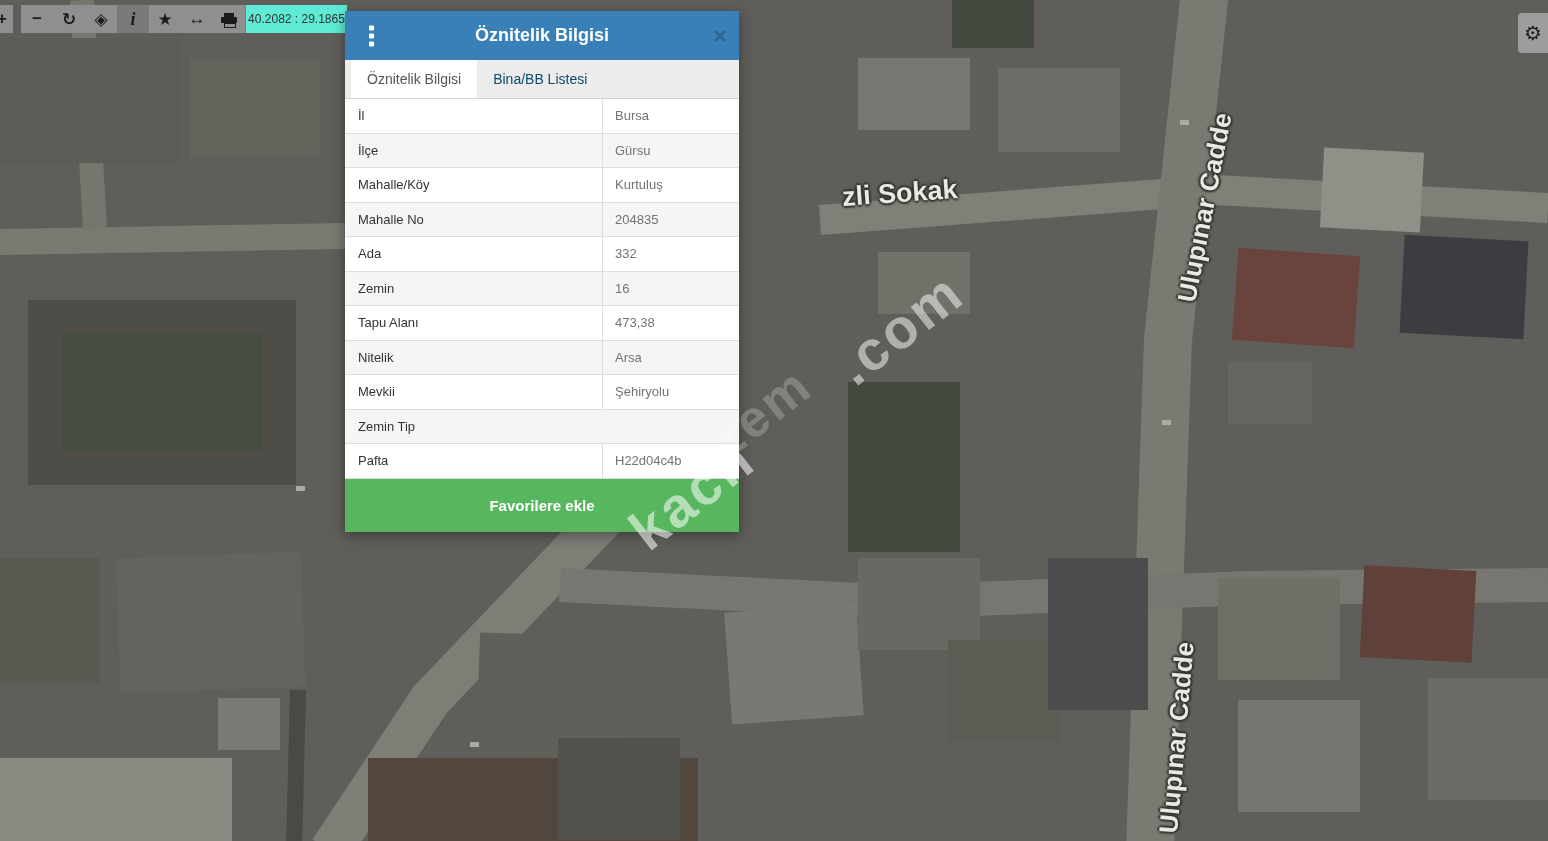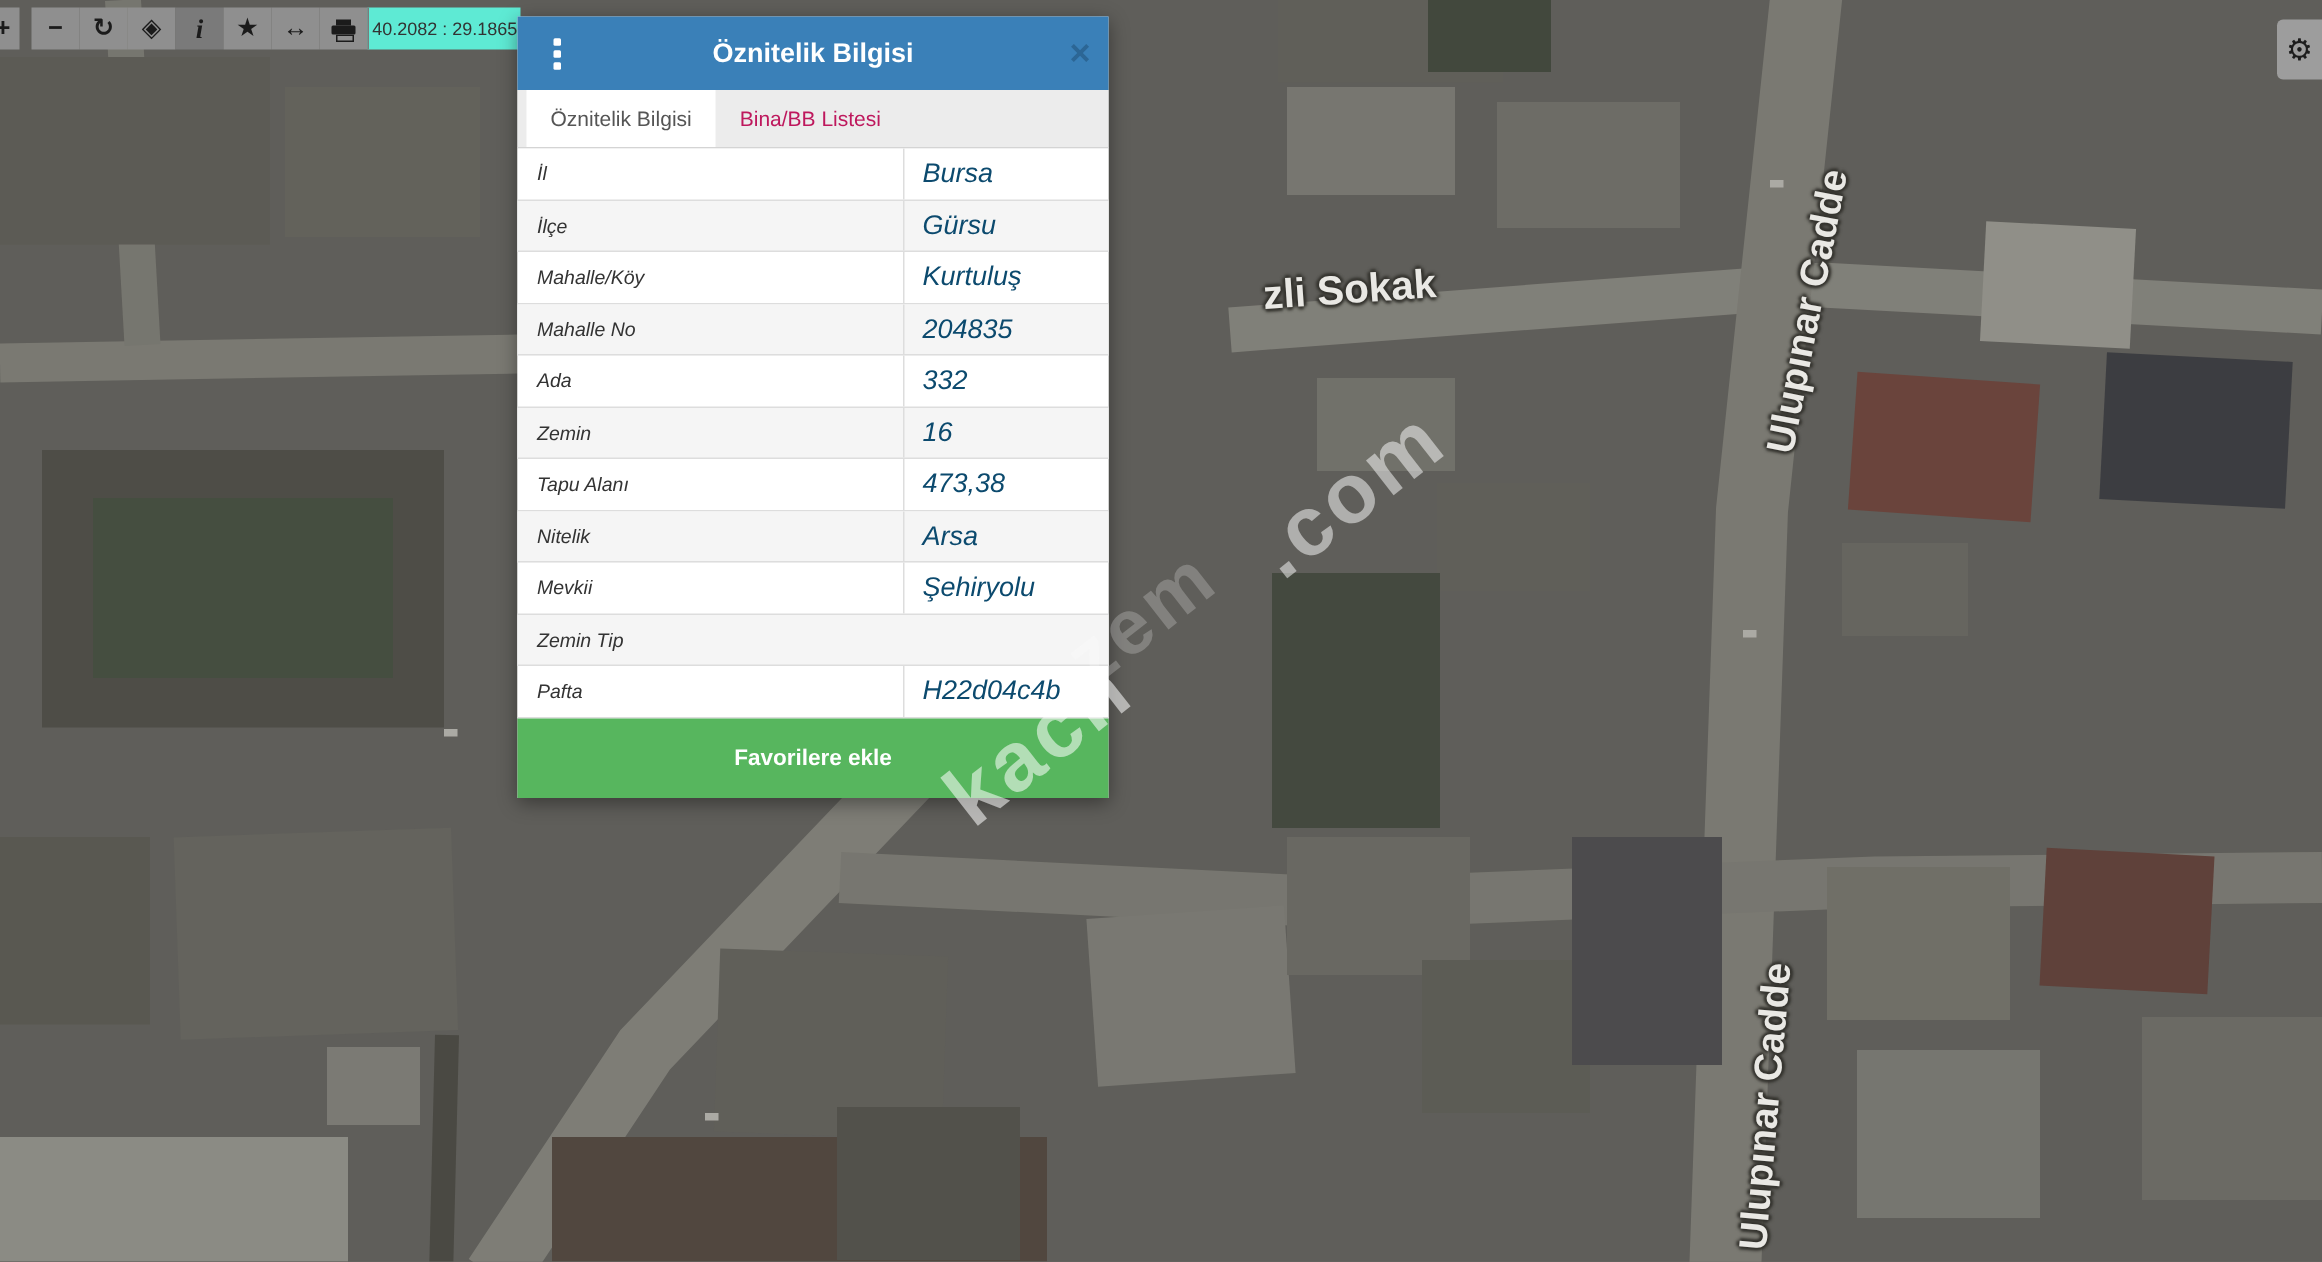--- a/index.html
+++ b/index.html
@@ -64,28 +64,28 @@
   #modal-close{
     position:absolute;right:12px;top:50%;transform:translateY(-50%);
     color:#2c6695;font-size:24px;font-weight:bold;cursor:pointer;line-height:1;
   }
   #tabbar{
     height:38px;background:#ececec;border-bottom:1px solid #d4d4d4;
     display:flex;align-items:stretch;
   }
   .tab{display:flex;align-items:center;padding:0 16px;font-size:14px;cursor:pointer;}
   .tab.active{background:#fff;color:#555;margin-left:6px;}
-  .tab.inactive{color:#be185d;}
-  #attr-table{background:#fff;font-style:italic;}
+  .tab.inactive{color:#0c4a6e;}
+  #attr-table{background:#fff;}
   .attr-row{display:flex;height:34.5px;border-bottom:1px solid #dddddd;box-sizing:border-box;}
   .attr-row:nth-child(even){background:#f5f5f5;}
   .attr-label{width:257px;display:flex;align-items:center;padding-left:13px;
     font-size:13px;color:#333;box-sizing:border-box;}
   .attr-value{flex:1;display:flex;align-items:center;padding-left:12px;
-    font-size:18px;color:#0c4a6e;border-left:1px solid #dddddd;box-sizing:border-box;}
+    font-size:13px;color:#737373;border-left:1px solid #dddddd;box-sizing:border-box;}
   #fav-btn{
     height:53px;background:#57b65e;color:#fff;font-size:15px;font-weight:bold;
     display:flex;align-items:center;justify-content:center;cursor:pointer;border:none;width:100%;
   }
 </style>
 </head>
 <body>
 
 <svg id="map" width="1548" height="841" viewBox="0 0 1548 841">
   <rect x="0" y="0" width="1548" height="841" fill="#6e6d69"></rect>

